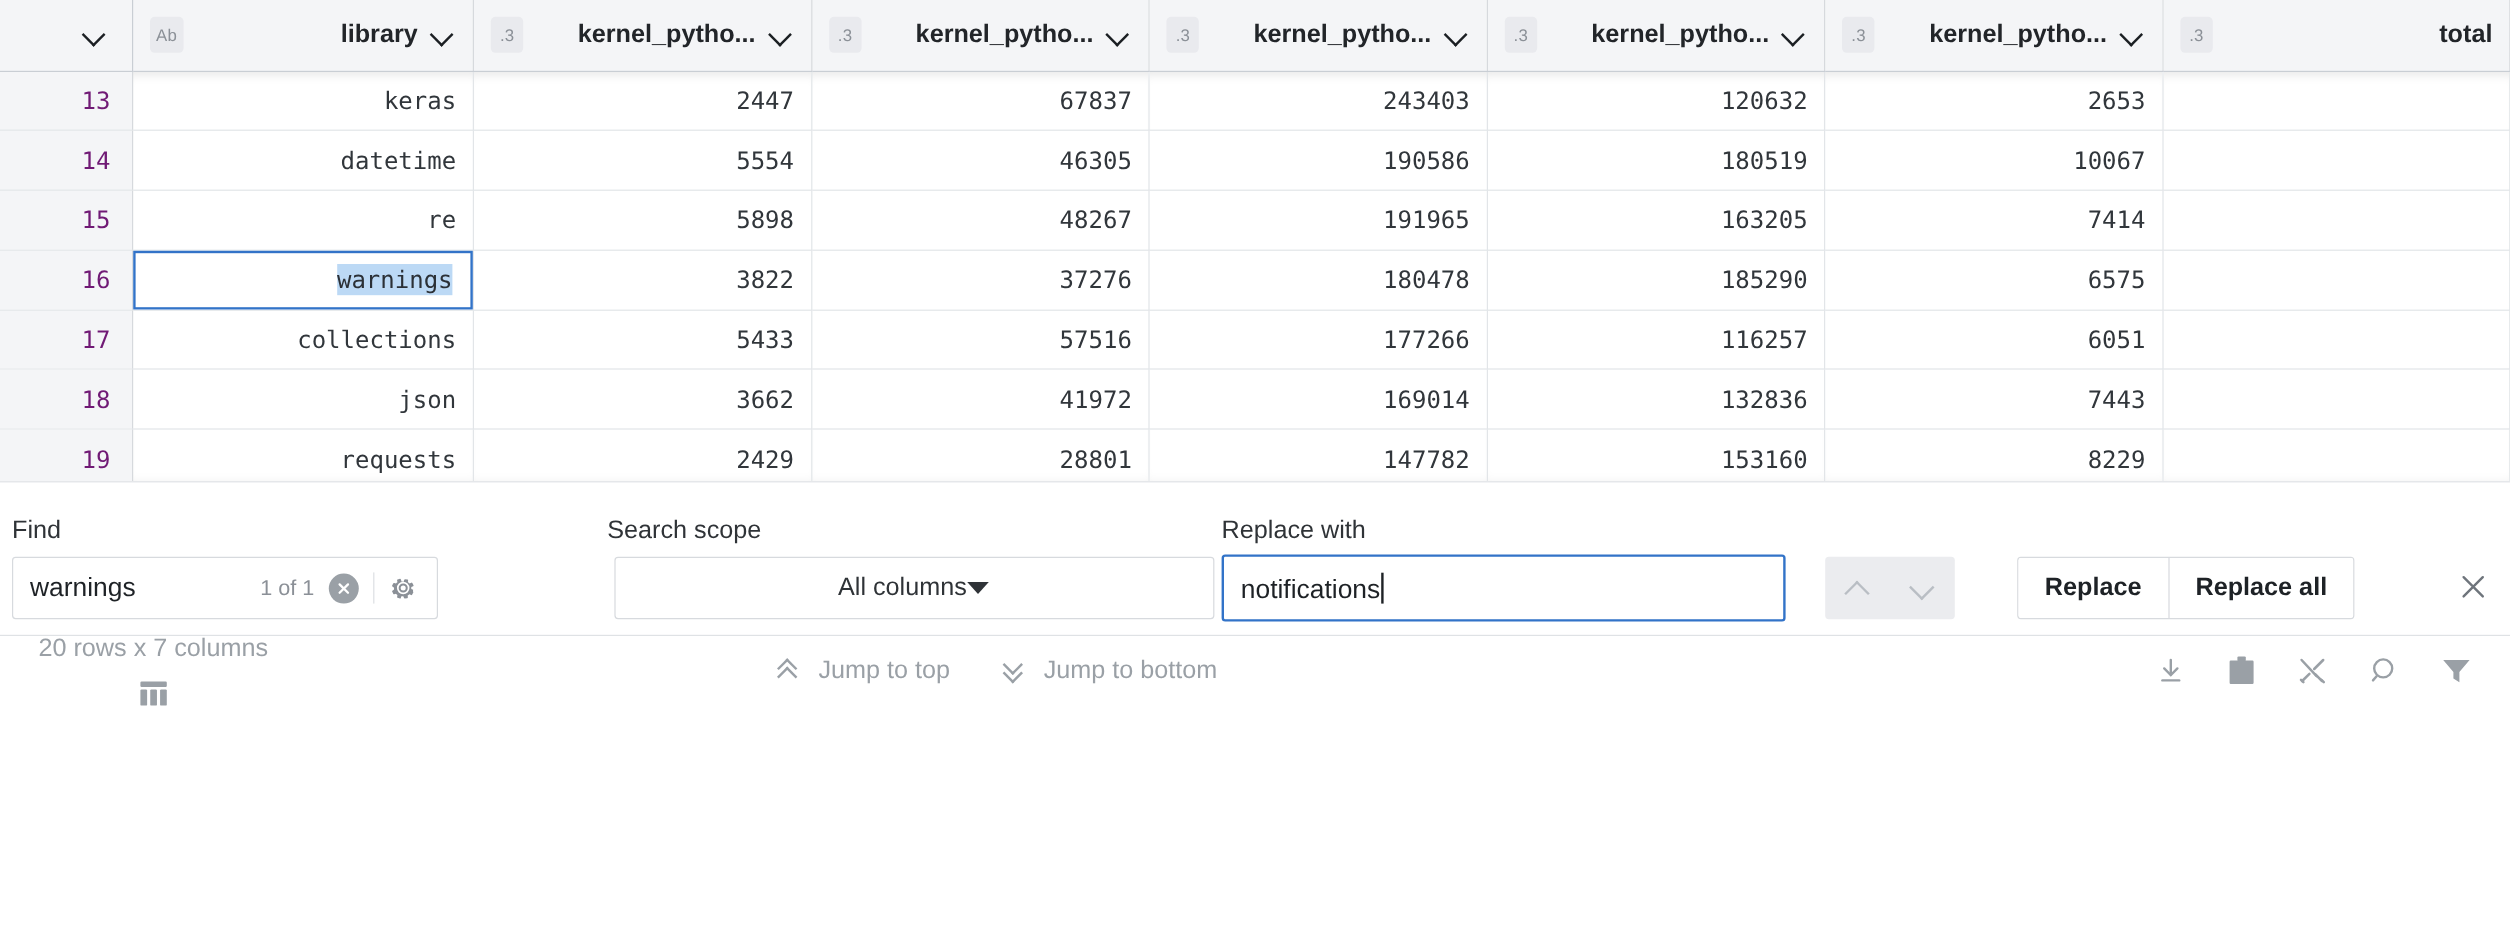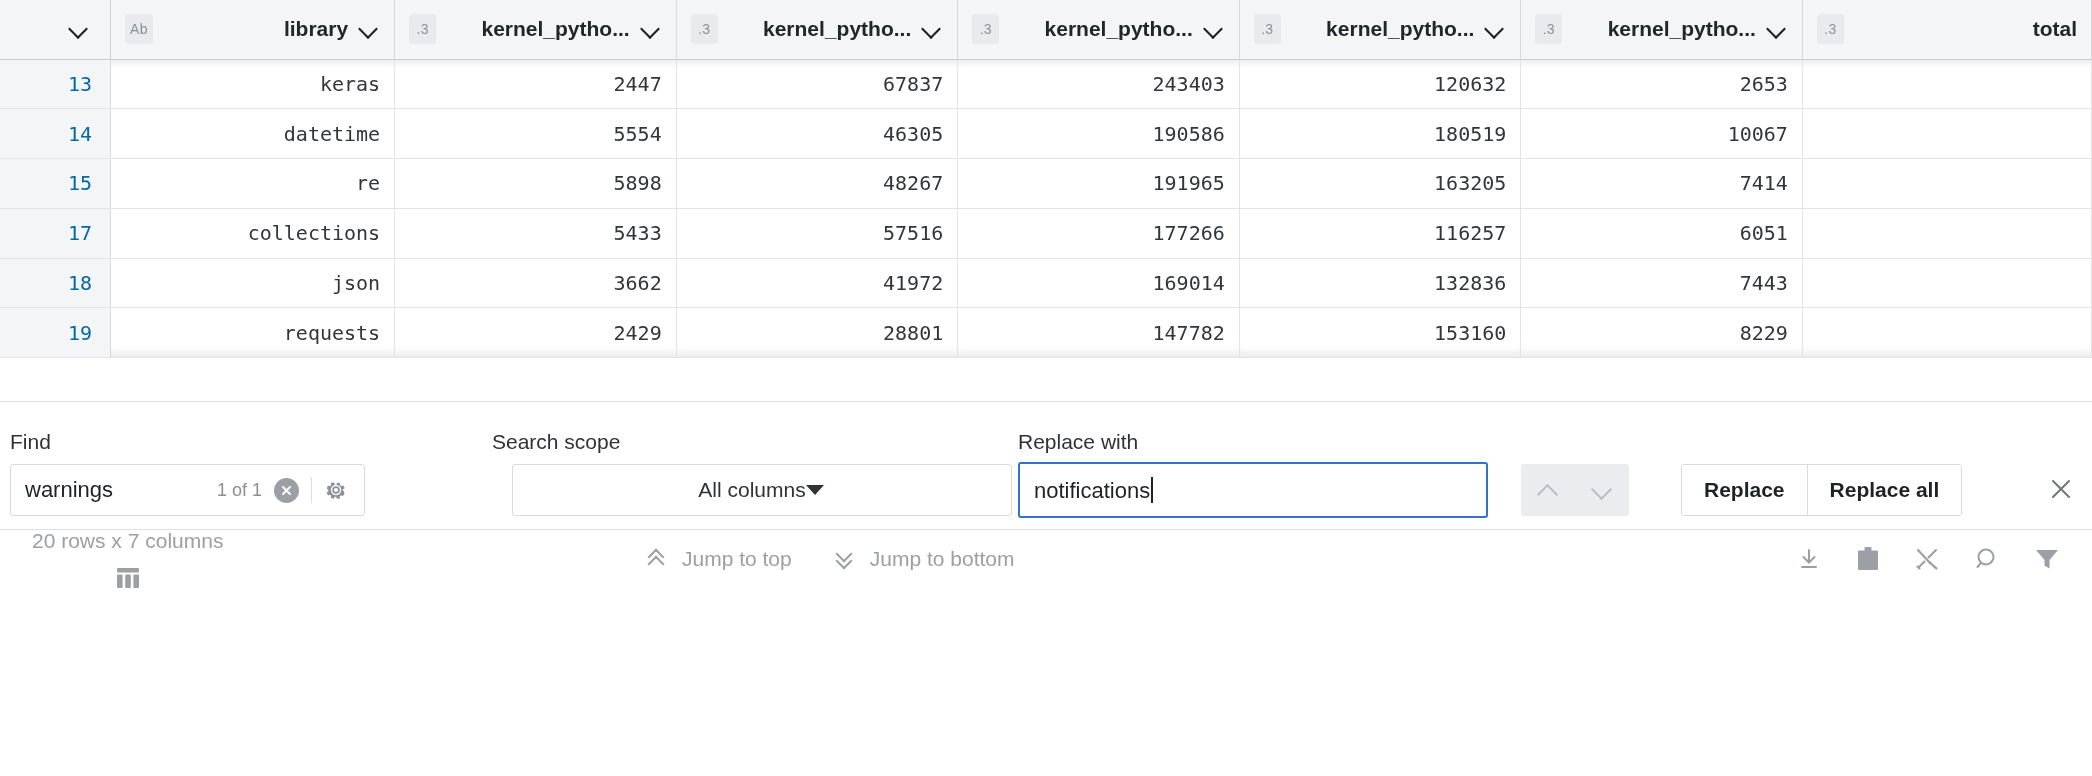--- a/index.html
+++ b/index.html
@@ -83,21 +83,21 @@
     font-size: 20px;
     color: #31363b;
     text-align: right;
     padding: 0 14px;
     white-space: nowrap;
     overflow: hidden;
     background: #ffffff;
   }
   tbody td.rownum {
     background: #f4f5f7;
-    color: #0369a1;
+    color: #701a75;
     border-right: 1px solid #d6d9dd;
     padding-right: 18px;
   }
   tbody tr.row-fade-top td { box-shadow: inset 0 9px 9px -7px rgba(0,0,0,0.10); }
   tbody tr.row-fade-top td.rownum { box-shadow: none; }
   tbody tr.row-fade-bot td { box-shadow: inset 0 -11px 11px -8px rgba(0,0,0,0.10); }
   tbody tr.row-fade-bot td.rownum { box-shadow: none; }
 
   td.selected { position: relative; }
   td.selected .cell-box {
@@ -347,20 +347,34 @@
           <td class="rownum">15</td>
           <td>re</td>
           <td>5898</td>
           <td>48267</td>
           <td>191965</td>
           <td>163205</td>
           <td>7414</td>
           <td></td>
         </tr>
         <tr>
+          <td class="rownum">16</td>
+          <td class="selected">
+            <div class="cell-box">
+              <span class="hl">warnings</span>
+            </div>
+          </td>
+          <td>3822</td>
+          <td>37276</td>
+          <td>180478</td>
+          <td>185290</td>
+          <td>6575</td>
+          <td></td>
+        </tr>
+        <tr>
           <td class="rownum">17</td>
           <td>collections</td>
           <td>5433</td>
           <td>57516</td>
           <td>177266</td>
           <td>116257</td>
           <td>6051</td>
           <td></td>
         </tr>
         <tr>
@@ -401,21 +415,21 @@
       </span>
       <span class="vsep"></span>
       <span class="gear">
         <svg width="24" height="24" viewBox="0 0 24 24" fill="#8b9097">
           <path d="M12 8.2a3.8 3.8 0 1 0 0 7.6 3.8 3.8 0 0 0 0-7.6zm0 5.9a2.1 2.1 0 1 1 0-4.2 2.1 2.1 0 0 1 0 4.2z"></path>
           <path d="M20.3 13.4l-1.6-.6a6.9 6.9 0 0 0 0-1.6l1.6-.6a.6.6 0 0 0 .3-.8l-1-1.9a.6.6 0 0 0-.8-.3l-1.5.7a6.8 6.8 0 0 0-1.4-1l.2-1.6a.6.6 0 0 0-.5-.7l-2.1-.2a.6.6 0 0 0-.6.4l-.6 1.5a6.9 6.9 0 0 0-1.6 0L10 4.7a.6.6 0 0 0-.7-.4l-2 .6a.6.6 0 0 0-.4.7l.3 1.6a6.8 6.8 0 0 0-1.2 1.1l-1.5-.5a.6.6 0 0 0-.7.3l-1 1.9a.6.6 0 0 0 .2.8l1.4.9a6.9 6.9 0 0 0 0 1.6l-1.4.9a.6.6 0 0 0-.2.8l1 1.9a.6.6 0 0 0 .7.3l1.5-.5a6.8 6.8 0 0 0 1.2 1.1l-.3 1.6a.6.6 0 0 0 .4.7l2 .6a.6.6 0 0 0 .7-.4l.5-1.5a6.9 6.9 0 0 0 1.6 0l.6 1.5a.6.6 0 0 0 .6.4l2.1-.2a.6.6 0 0 0 .5-.7l-.2-1.6a6.8 6.8 0 0 0 1.4-1l1.5.7a.6.6 0 0 0 .8-.3l1-1.9a.6.6 0 0 0-.3-.8zM12 17.2A5.2 5.2 0 1 1 12 6.8a5.2 5.2 0 0 1 0 10.4z"></path>
         </svg>
       </span>
     </div>
 
-    <span class="fb-label" style="left:492px; top:28px;">Search scope</span>
+    <span class="fb-label" style="left:506px; top:28px;">Search scope</span>
     <div class="fb-select" style="left:512px; top:62px; width:500px;">
       <span>All columns</span>
       <span class="caret-down"></span>
     </div>
 
     <span class="fb-label" style="left:1018px; top:28px;">Replace with</span>
     <div class="fb-field focused" style="left:1018px; top:60px; width:470px; height:56px;">
       <span class="fb-text"><span>notifications</span><span class="caret"></span></span>
     </div>
 

